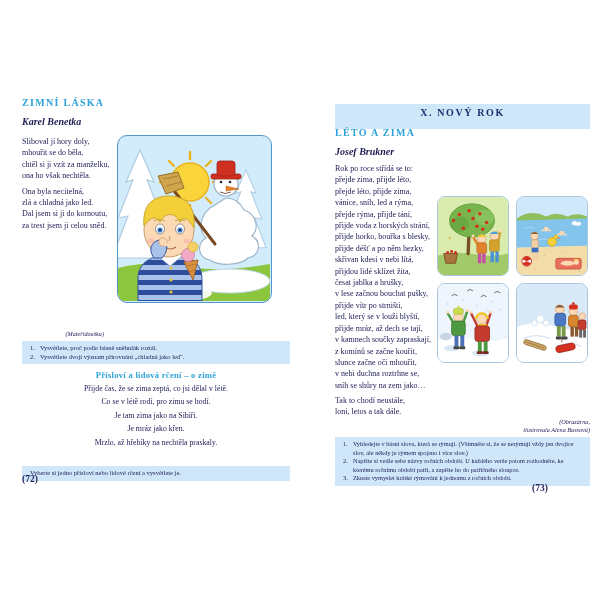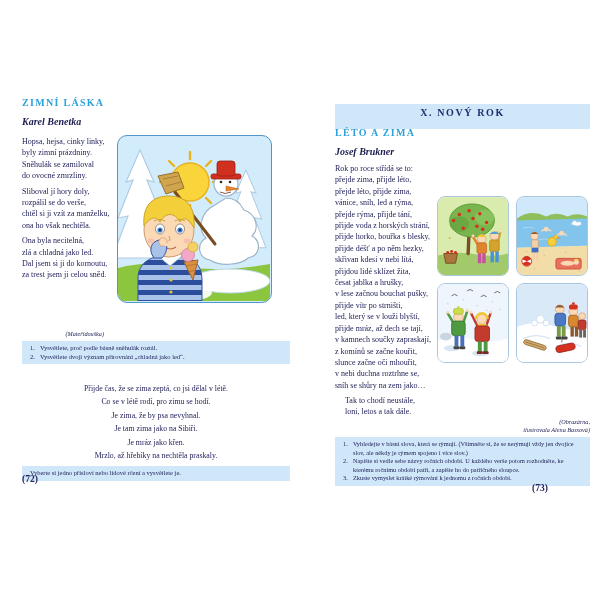--- a/index.html
+++ b/index.html
@@ -28,28 +28,22 @@
 </head>
 <body>
 
 <div class="canvas">
 
   <div class="abs title" style="left:22px;top:97px;">ZIMNÍ LÁSKA</div>
   <div class="abs author" style="left:22px;top:116px;">Karel Benetka</div>
 
   <div class="abs poem" style="left:22px;top:136px;width:95px;">
     <div class="stanza">
-      <div>Hopsa, hejsa, cinky linky,</div>
-      <div>byly zimní prázdniny.</div>
-      <div>Sněhulák se zamiloval</div>
-      <div>do ovocné zmrzliny.</div>
-    </div>
-    <div class="stanza">
       <div>Sliboval jí hory doly,</div>
-      <div>rozpálil se do verše,</div>
+      <div>mhouřit se do běla,</div>
       <div>chtěl si ji vzít za manželku,</div>
       <div>ona ho však nechtěla.</div>
     </div>
     <div class="stanza">
       <div>Ona byla necitelná,</div>
       <div>zlá a chladná jako led.</div>
       <div>Dal jsem si ji do kornoutu,</div>
       <div>za trest jsem ji celou sněd.</div>
     </div>
   </div>
@@ -136,25 +130,25 @@
     <div class="task-item">
       <span class="task-num">1.</span>
       <span class="task-text">Vysvětlete, proč podle básně sněhulák roztál.</span>
     </div>
     <div class="task-item">
       <span class="task-num">2.</span>
       <span class="task-text">Vysvětlete dvojí význam přirovnání „chladná jako led“.</span>
     </div>
   </div>
 
+  <div class="abs proverbs-heading" style="left:22px;top:370px;width:268px;">Přísloví a lidová rčení – o zimě</div>
 
   <div class="abs proverbs" style="left:22px;top:382px;width:268px;text-align:center;">
     <div>Přijde čas, že se zima zeptá, co jsi dělal v létě.</div>
     <div>Co se v létě rodí, pro zimu se hodí.</div>
-    <div>Je zima, že by psa nevyhnal.</div>
     <div>Je tam zima jako na Sibiři.</div>
     <div>Je mráz jako křen.</div>
     <div>Mrzlo, až hřebíky na nechtěla praskaly.</div>
   </div>
 
   <div class="abs bluebox" style="left:22px;top:466px;width:268px;">Vyberte si jedno přísloví nebo lidové rčení a vysvětlete je.</div>
 
   <div class="abs pagenum" style="left:22px;top:474px;">(72)</div>
 
   <div class="abs chapter-bar" style="left:335px;top:104px;width:255px;">X. NOVÝ ROK</div>
@@ -177,21 +171,21 @@
     <div>v lese začnou bouchat pušky,</div>
     <div>přijde vítr po strništi,</div>
     <div>led, který se v louži blyští,</div>
     <div>přijde mráz, až dech se tají,</div>
     <div>v kamnech součky zapraskají,</div>
     <div>z komínů se začne kouřit,</div>
     <div>slunce začne oči mhouřit,</div>
     <div>v nebi duchna roztrhne se,</div>
     <div>sníh se shůry na zem jako…</div>
   </div>
-  <div class="abs poem" style="left:345px;top:395px;width:120px;">
+  <div class="abs poem" style="left:335px;top:395px;width:120px;">
     <div>Tak to chodí neustále,</div>
     <div>loni, letos a tak dále.</div>
   </div>
 
   <div class="abs attr" style="left:430px;top:418px;width:160px;text-align:right;line-height:7.6px;">
     <div>(Obrazárna,</div>
     <div>ilustrovala Alena Bassová)</div>
   </div>
 
   <div class="abs grid" style="left:437px;top:196px;">

